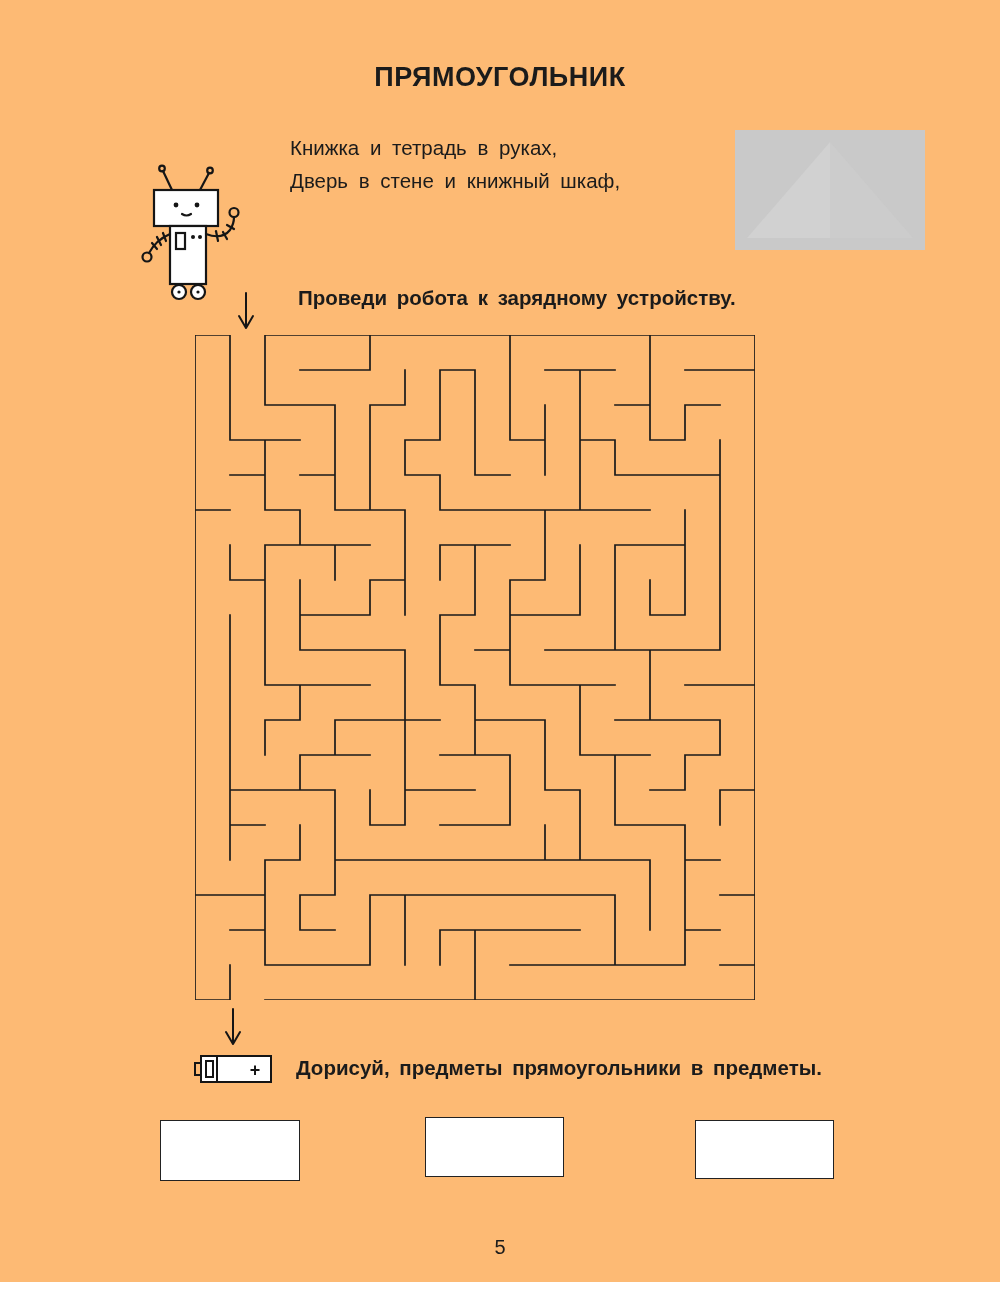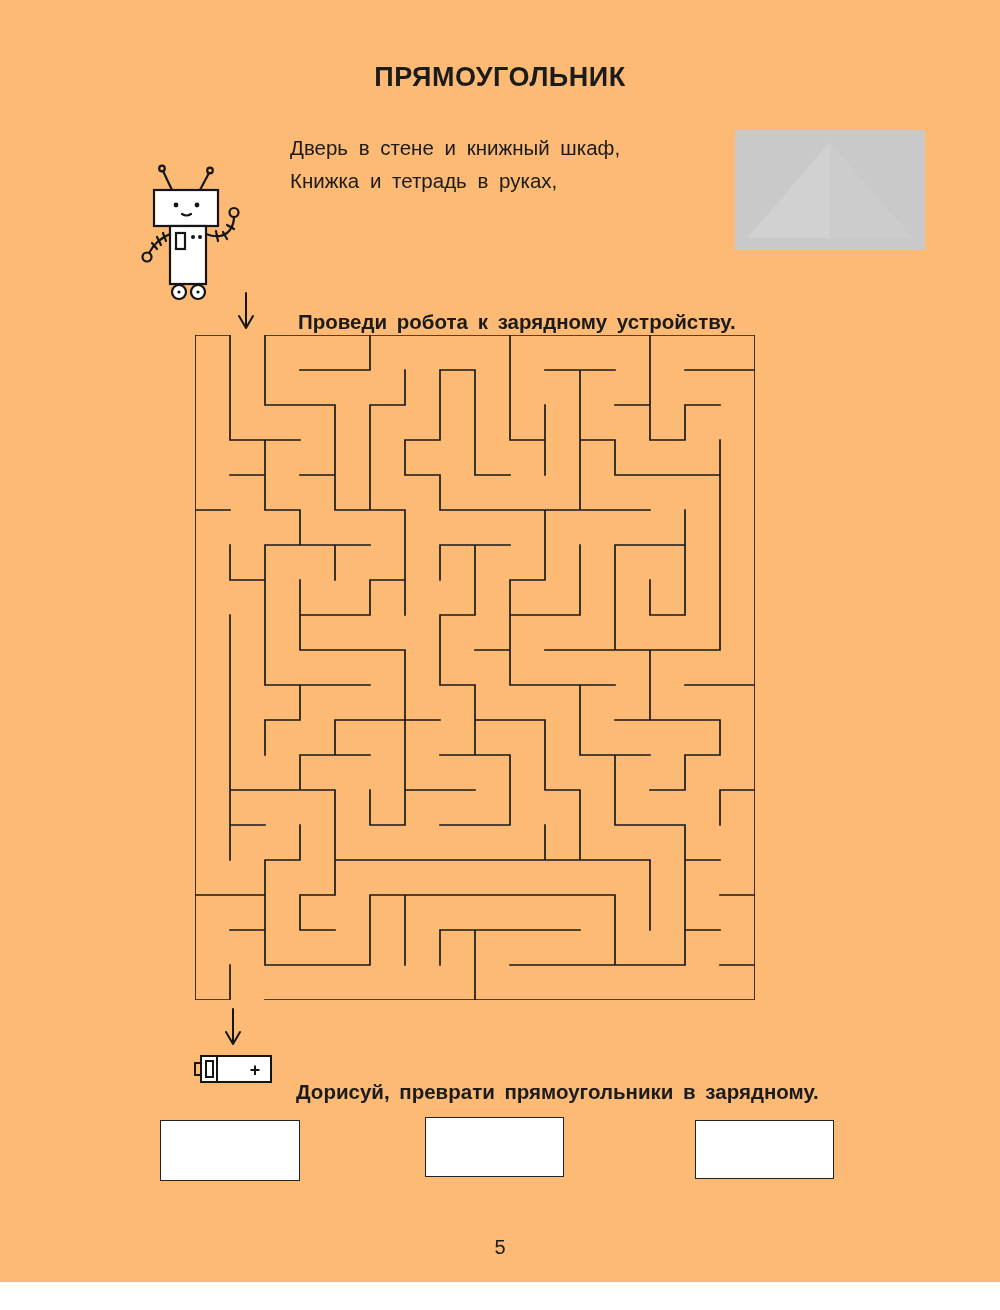--- a/index.html
+++ b/index.html
@@ -11,21 +11,21 @@
            font-size:27px; font-weight:700; letter-spacing:.5px; }
 
   .poem { position:absolute; left:290px; top:131px; font-size:20.5px; line-height:33px; word-spacing:5px; }
 
   .robot { position:absolute; left:126px; top:160px; width:125px; height:175px; }
   .robot svg { width:100%; height:100%; }
 
   .gray-box { position:absolute; left:735px; top:130px; width:190px; height:120px; }
   .gray-box svg { width:100%; height:100%; display:block; }
 
-  .instr { position:absolute; font-size:20.5px; font-weight:700; word-spacing:4px; white-space:nowrap;margin-top:24px; }
+  .instr { position:absolute; font-size:20.5px; font-weight:700; word-spacing:4px; white-space:nowrap; }
   .instr-maze { left:298px; top:286px; }
   .instr-draw { left:296px; top:1056px; }
 
   .arrow { position:absolute; width:22px; height:40px; }
   .arrow svg { width:100%; height:100%; }
   .arrow-top { left:235px; top:292px; }
   .arrow-bottom { left:222px; top:1008px; }
 
   .maze { position:absolute; left:195px; top:335px; width:560px; height:665px; }
   .maze svg { width:100%; height:100%; display:block; }
@@ -74,22 +74,22 @@
         <circle cx="108" cy="52.5" r="4.5"></circle>
         <circle cx="53" cy="132" r="7" fill="#fff"></circle>
         <circle cx="53" cy="132" r="1.6" fill="#151515" stroke="none"></circle>
         <circle cx="72" cy="132" r="7" fill="#fff"></circle>
         <circle cx="72" cy="132" r="1.6" fill="#151515" stroke="none"></circle>
       </g>
     </svg>
   </div>
 
   <div class="poem">
+    <p>Книжка и тетрадь в руках,</p>
     <p>Дверь в стене и книжный шкаф,</p>
-    <p>Книжка и тетрадь в руках,</p>
   </div>
 
   <div class="gray-box">
     <svg viewBox="0 0 190 120">
       <rect x="0" y="0" width="190" height="120" fill="#c9c9c9"></rect>
       <polygon points="95,12 178,108 12,108" fill="#d3d3d3" opacity="0.75"></polygon>
       <polygon points="95,12 178,108 95,108" fill="#c2c2c2" opacity="0.35"></polygon>
     </svg>
   </div>
 
@@ -118,21 +118,21 @@
       <g fill="none" stroke="#151515" stroke-width="2">
         <rect x="2" y="13" width="6" height="12"></rect>
         <rect x="8" y="6" width="70" height="26" fill="#fff"></rect>
         <rect x="13" y="11" width="7" height="16"></rect>
         <line x1="24" y1="6" x2="24" y2="32"></line>
       </g>
       <text x="62" y="26" font-size="18" font-weight="bold" fill="#151515" text-anchor="middle">+</text>
     </svg>
   </div>
 
-  <p class="instr instr-draw">Дорисуй, преврати прямоугольники в зарядному.</p>
+  <p class="instr instr-draw">Дорисуй, предметы прямоугольники в предметы.</p>
 
   <div class="draw-box box-1"></div>
   <div class="draw-box box-2"></div>
   <div class="draw-box box-3"></div>
 
   <div class="page-number">5</div>
 
 </div>
 
 </body></html>

